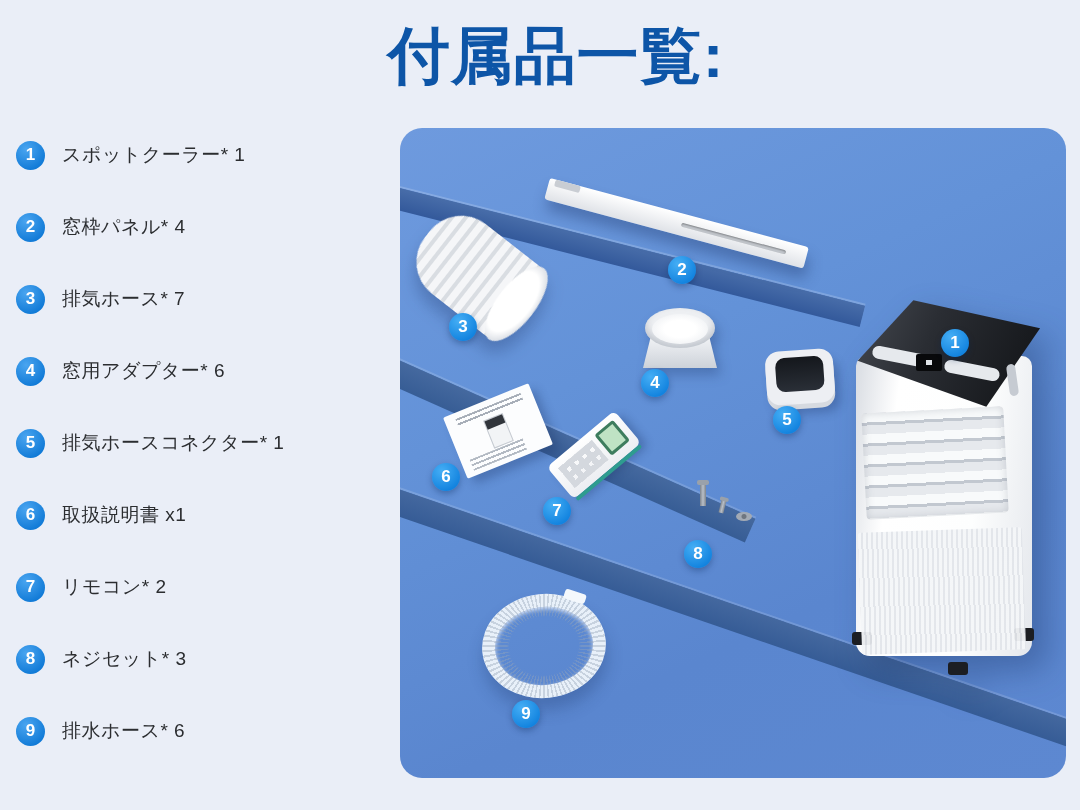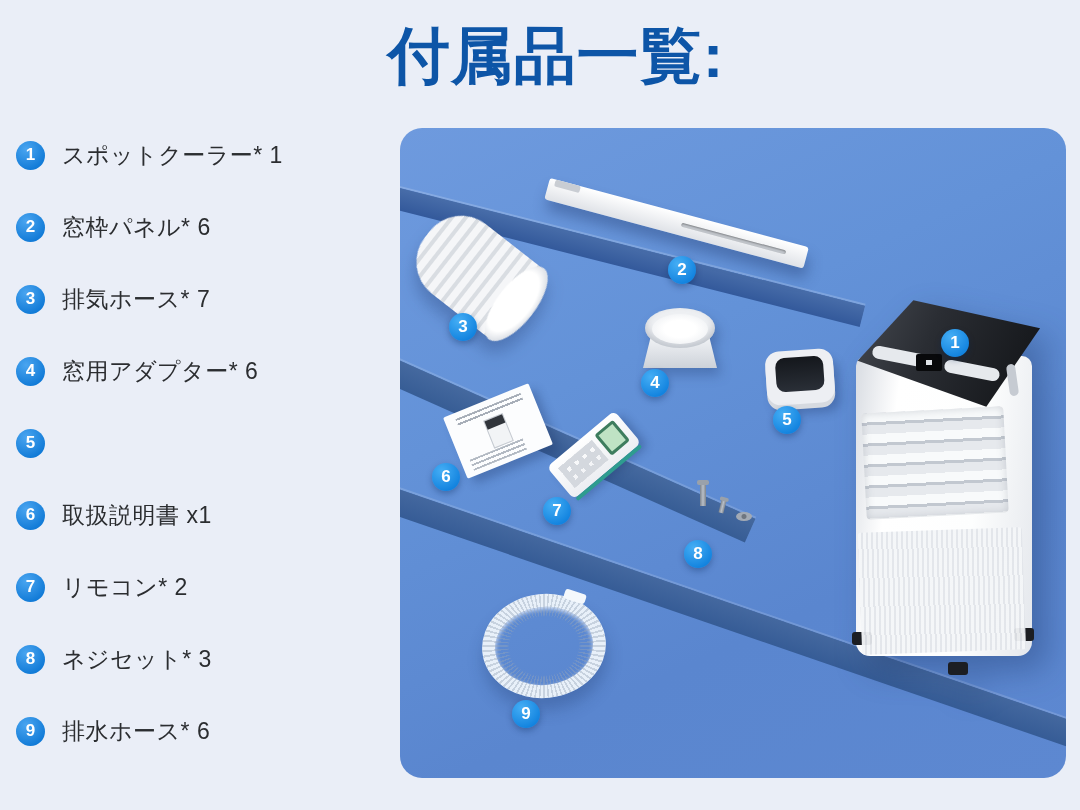--- a/index.html
+++ b/index.html
@@ -17,21 +17,21 @@
   
   .acc-list { position:absolute; left:16px; top:137px; margin:0; padding:0; list-style:none; }
   .acc-row  { display:flex; align-items:center; height:36px; margin-bottom:36px; }
   .lbadge {
     width:29px; height:29px; border-radius:50%; flex:none;
     background:radial-gradient(circle at 35% 28%, #4aa5f0, #0f79d6 78%);
     color:#fff; font-size:17px; font-weight:bold;
     display:flex; align-items:center; justify-content:center;
     margin-right:17px;
   }
-  .alabel { font-size:23px; color:#2b2d30; letter-spacing:.5px; white-space:pre; }
+  .alabel { font-size:19px; color:#2b2d30; letter-spacing:.5px; white-space:pre; }
   
   .scene {
     position:absolute; left:400px; top:128px; width:666px; height:650px;
     border-radius:22px; overflow:hidden;
     background:linear-gradient(155deg, #6e9ade 0%, #6392d8 35%, #5a86cf 70%, #5d88d1 100%);
   }
   .band { position:absolute; transform-origin:left top; z-index:1; }
   .band-a { left:-8px;  top:58px;  width:488px; height:22px; transform:rotate(14.2deg);
             background:linear-gradient(#486da9,#33599b); box-shadow:0 -2px 0 rgba(255,255,255,.18); }
   .band-b { left:-10px; top:228px; width:400px; height:26px; transform:rotate(24deg);
@@ -155,32 +155,33 @@
 
 <h1 class="title">付属品一覧:</h1>
 
 <ul class="acc-list">
   <li class="acc-row">
     <span class="lbadge">1</span>
     <span class="alabel">スポットクーラー* 1</span>
   </li>
   <li class="acc-row">
     <span class="lbadge">2</span>
-    <span class="alabel">窓枠パネル* 6</span>
+    <span class="alabel">窓枠パネル* 4</span>
   </li>
   <li class="acc-row">
     <span class="lbadge">3</span>
     <span class="alabel">排気ホース* 7</span>
   </li>
   <li class="acc-row">
     <span class="lbadge">4</span>
     <span class="alabel">窓用アダプター* 6</span>
   </li>
   <li class="acc-row">
     <span class="lbadge">5</span>
+    <span class="alabel">排気ホースコネクター* 1</span>
   </li>
   <li class="acc-row">
     <span class="lbadge">6</span>
     <span class="alabel">取扱説明書 x1</span>
   </li>
   <li class="acc-row">
     <span class="lbadge">7</span>
     <span class="alabel">リモコン* 2</span>
   </li>
   <li class="acc-row">

